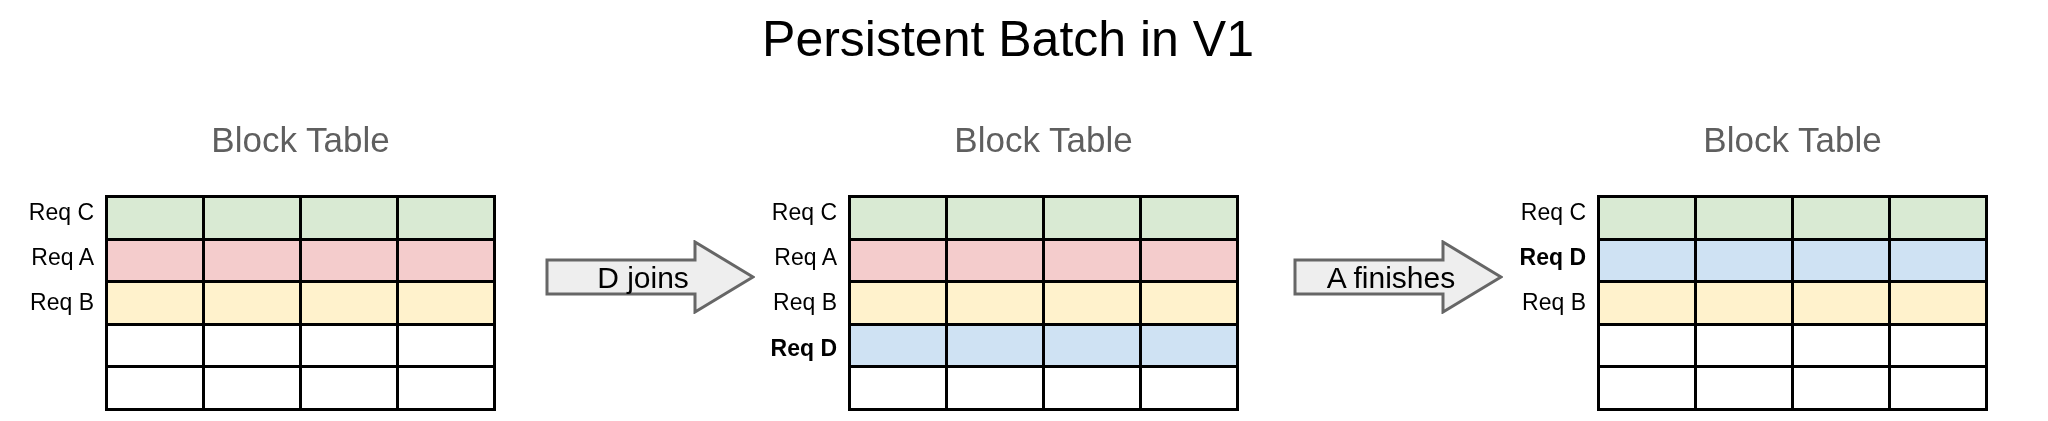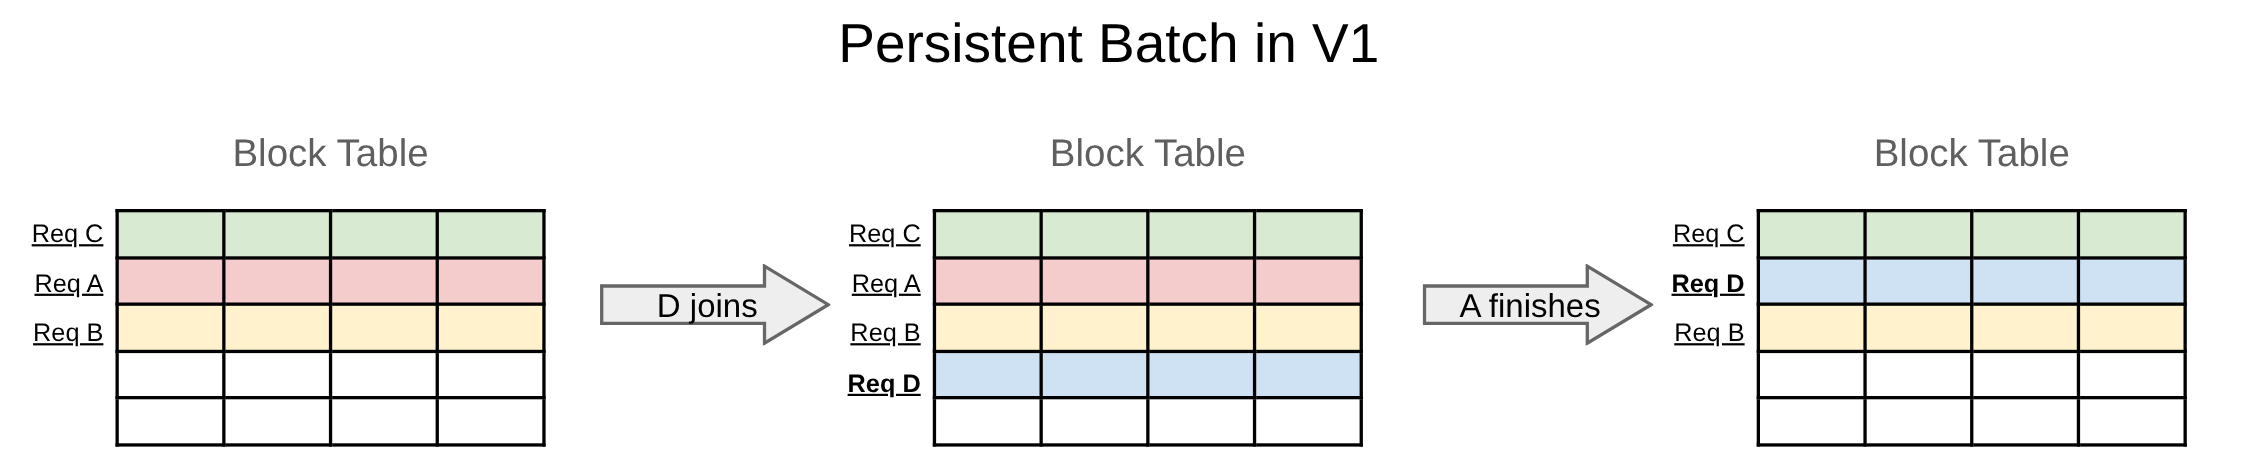--- a/index.html
+++ b/index.html
@@ -31,21 +31,21 @@
   .panel-title {
     margin: 8px 0 30px 105px;
     width: 391px;
     height: 40px;
     line-height: 40px;
     text-align: center;
     font-size: 35px;
     color: var(--table_title, #5f5f5f);
     white-space: nowrap;
   }
-  .panel-body { display: flex; align-items: flex-start; text-decoration: underline; }
+  .panel-body { display: flex; align-items: center; }
   .label-col {
     width: 105px;
     box-sizing: border-box;
     padding-right: 11px;
     display: flex;
     flex-direction: column;
   }
   .row-label {
     height: 45.2px;
     display: flex;

